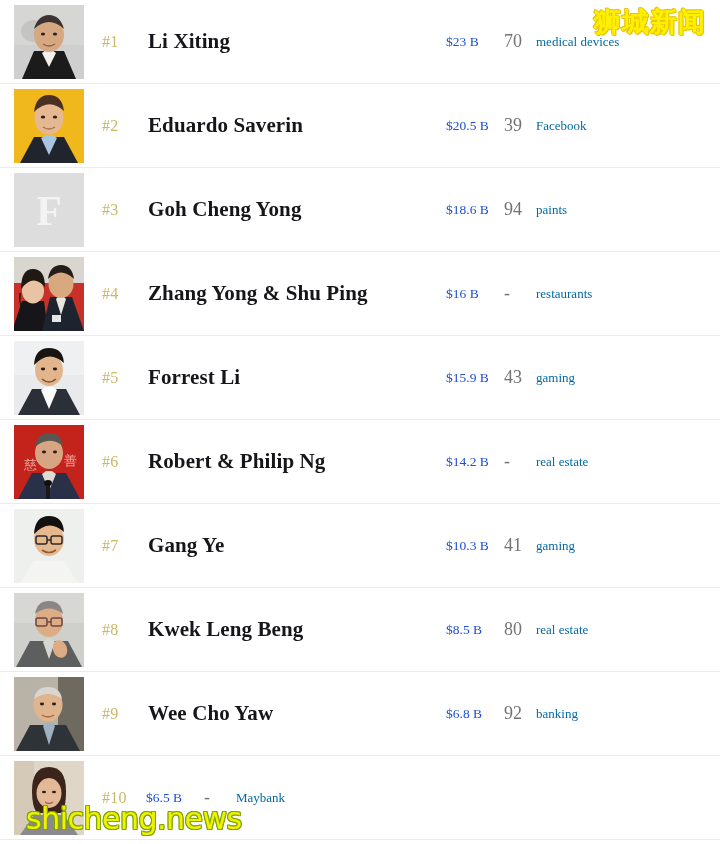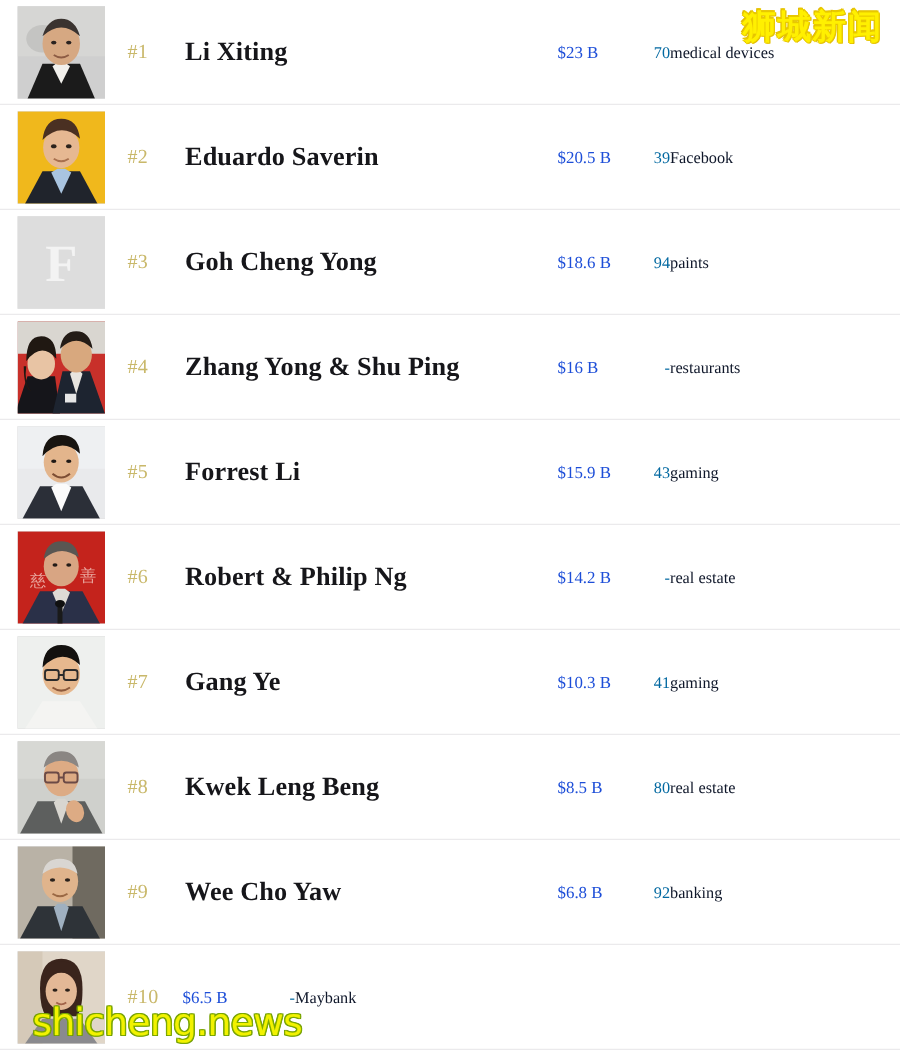--- a/index.html
+++ b/index.html
@@ -82,29 +82,29 @@
     width: 58px;
     min-width: 58px;
     color: #1d4ed8;
     font-size: 13.5px;
     text-align: left;
     white-space: nowrap;
   }
   .age {
     width: 32px;
     min-width: 32px;
-    color: #0369a1;
-    font-size: 13px;
-    text-align: right;
+    color: #737373;
+    font-size: 18px;
+    text-align: left;
     white-space: nowrap;
   }
   .source {
     width: 184px;
     min-width: 184px;
-    color: #0f172a;
+    color: #0369a1;
     font-size: 13px;
     text-align: left;
     white-space: nowrap;
     padding-right: 18px;
     box-sizing: border-box;
   }
 
   
   .wm-top {
     position: absolute;

